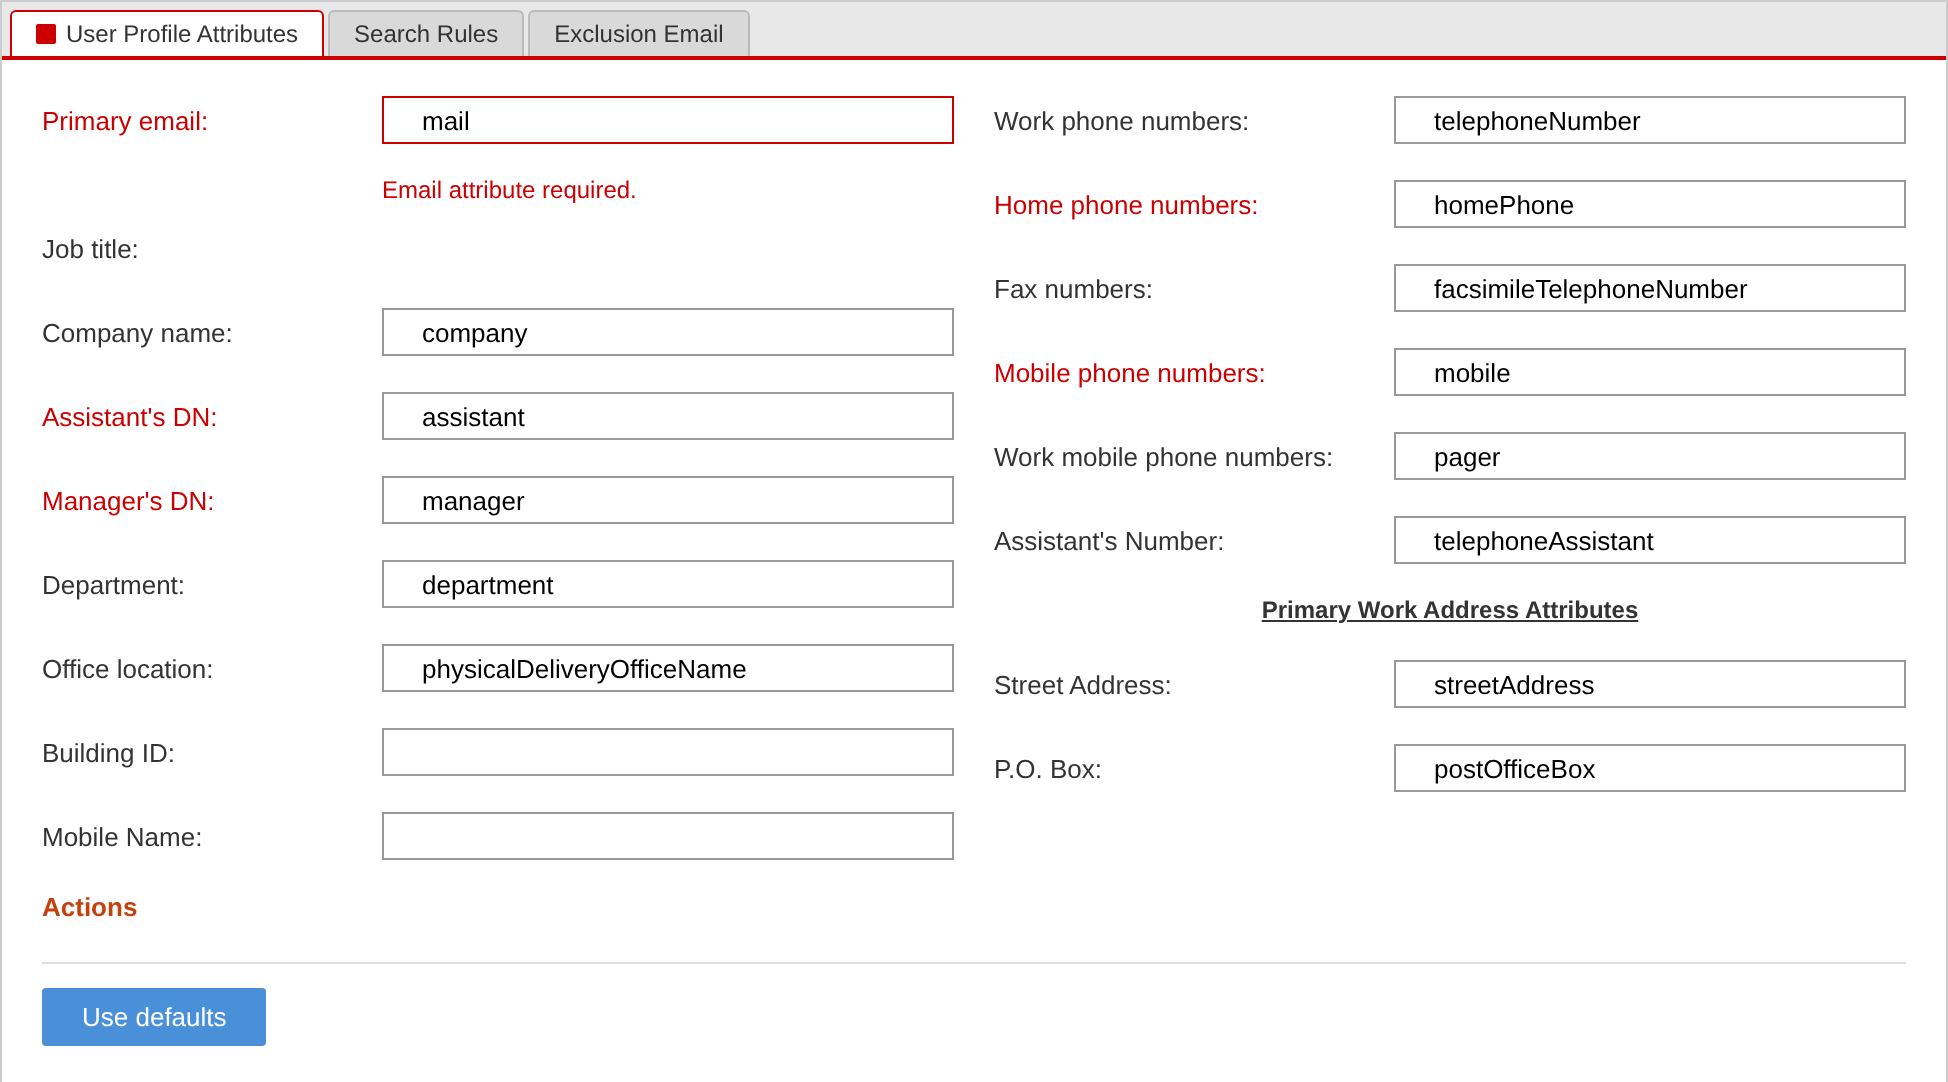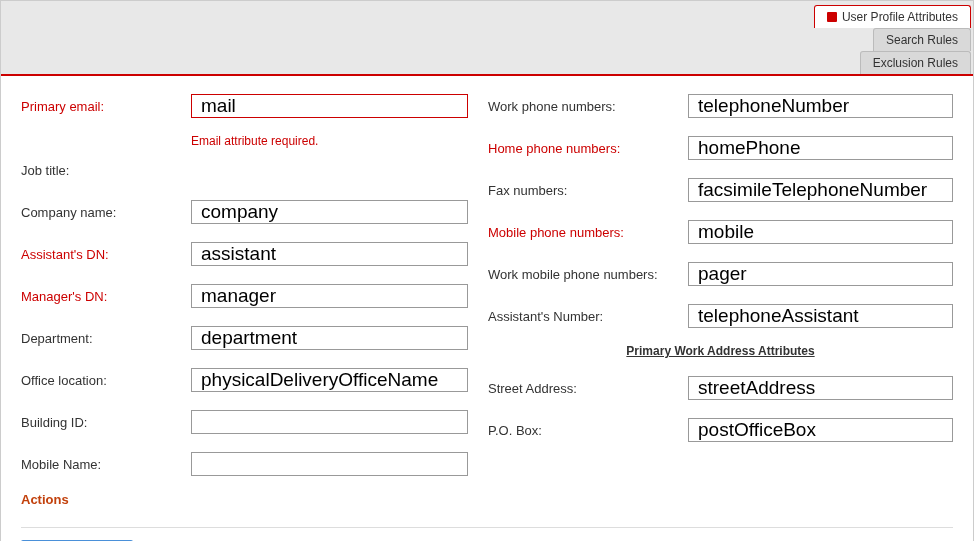--- a/index.html
+++ b/index.html
@@ -16,21 +16,20 @@
       width: 974px;
     }
     
     .tab-bar {
       display: flex;
       align-items: flex-end;
       background: #e8e8e8;
       border-bottom: 2px solid #c00;
       padding-top: 4px;
       padding-left: 4px;
-      flex-direction: column;
     }
     .tab {
       display: flex;
       align-items: center;
       padding: 4px 12px;
       background: #d9d9d9;
       border: 1px solid #bbb;
       border-bottom: none;
       margin-right: 2px;
       cursor: pointer;
@@ -75,22 +74,22 @@
       flex-shrink: 0;
       font-size: 13px;
     }
     .form-label.required {
       color: #c00;
     }
     .form-input {
       flex: 1;
       height: 24px;
       border: 1px solid #999;
-      padding: 2px 9px;
-      font-size: 19px;
+      padding: 2px 19px;
+      font-size: 13px;
       outline: none;
     }
     .form-input.error-border {
       border-color: #c00;
     }
     .error-text {
       color: #c00;
       font-size: 12px;
       margin-bottom: 8px;
       margin-left: 170px;
@@ -135,21 +134,21 @@
 
   <div class="tab-bar">
     <div class="tab active">
       <span class="tab-icon"></span>
       <span>User Profile Attributes</span>
     </div>
     <div class="tab">
       <span>Search Rules</span>
     </div>
     <div class="tab">
-      <span>Exclusion Rules</span>
+      <span>Exclusion Email</span>
     </div>
   </div>
 
   <div class="content">
     <div class="two-col">
 
       <div class="col">
 
         <div class="form-row">
           <span class="form-label required">Primary email:</span>

